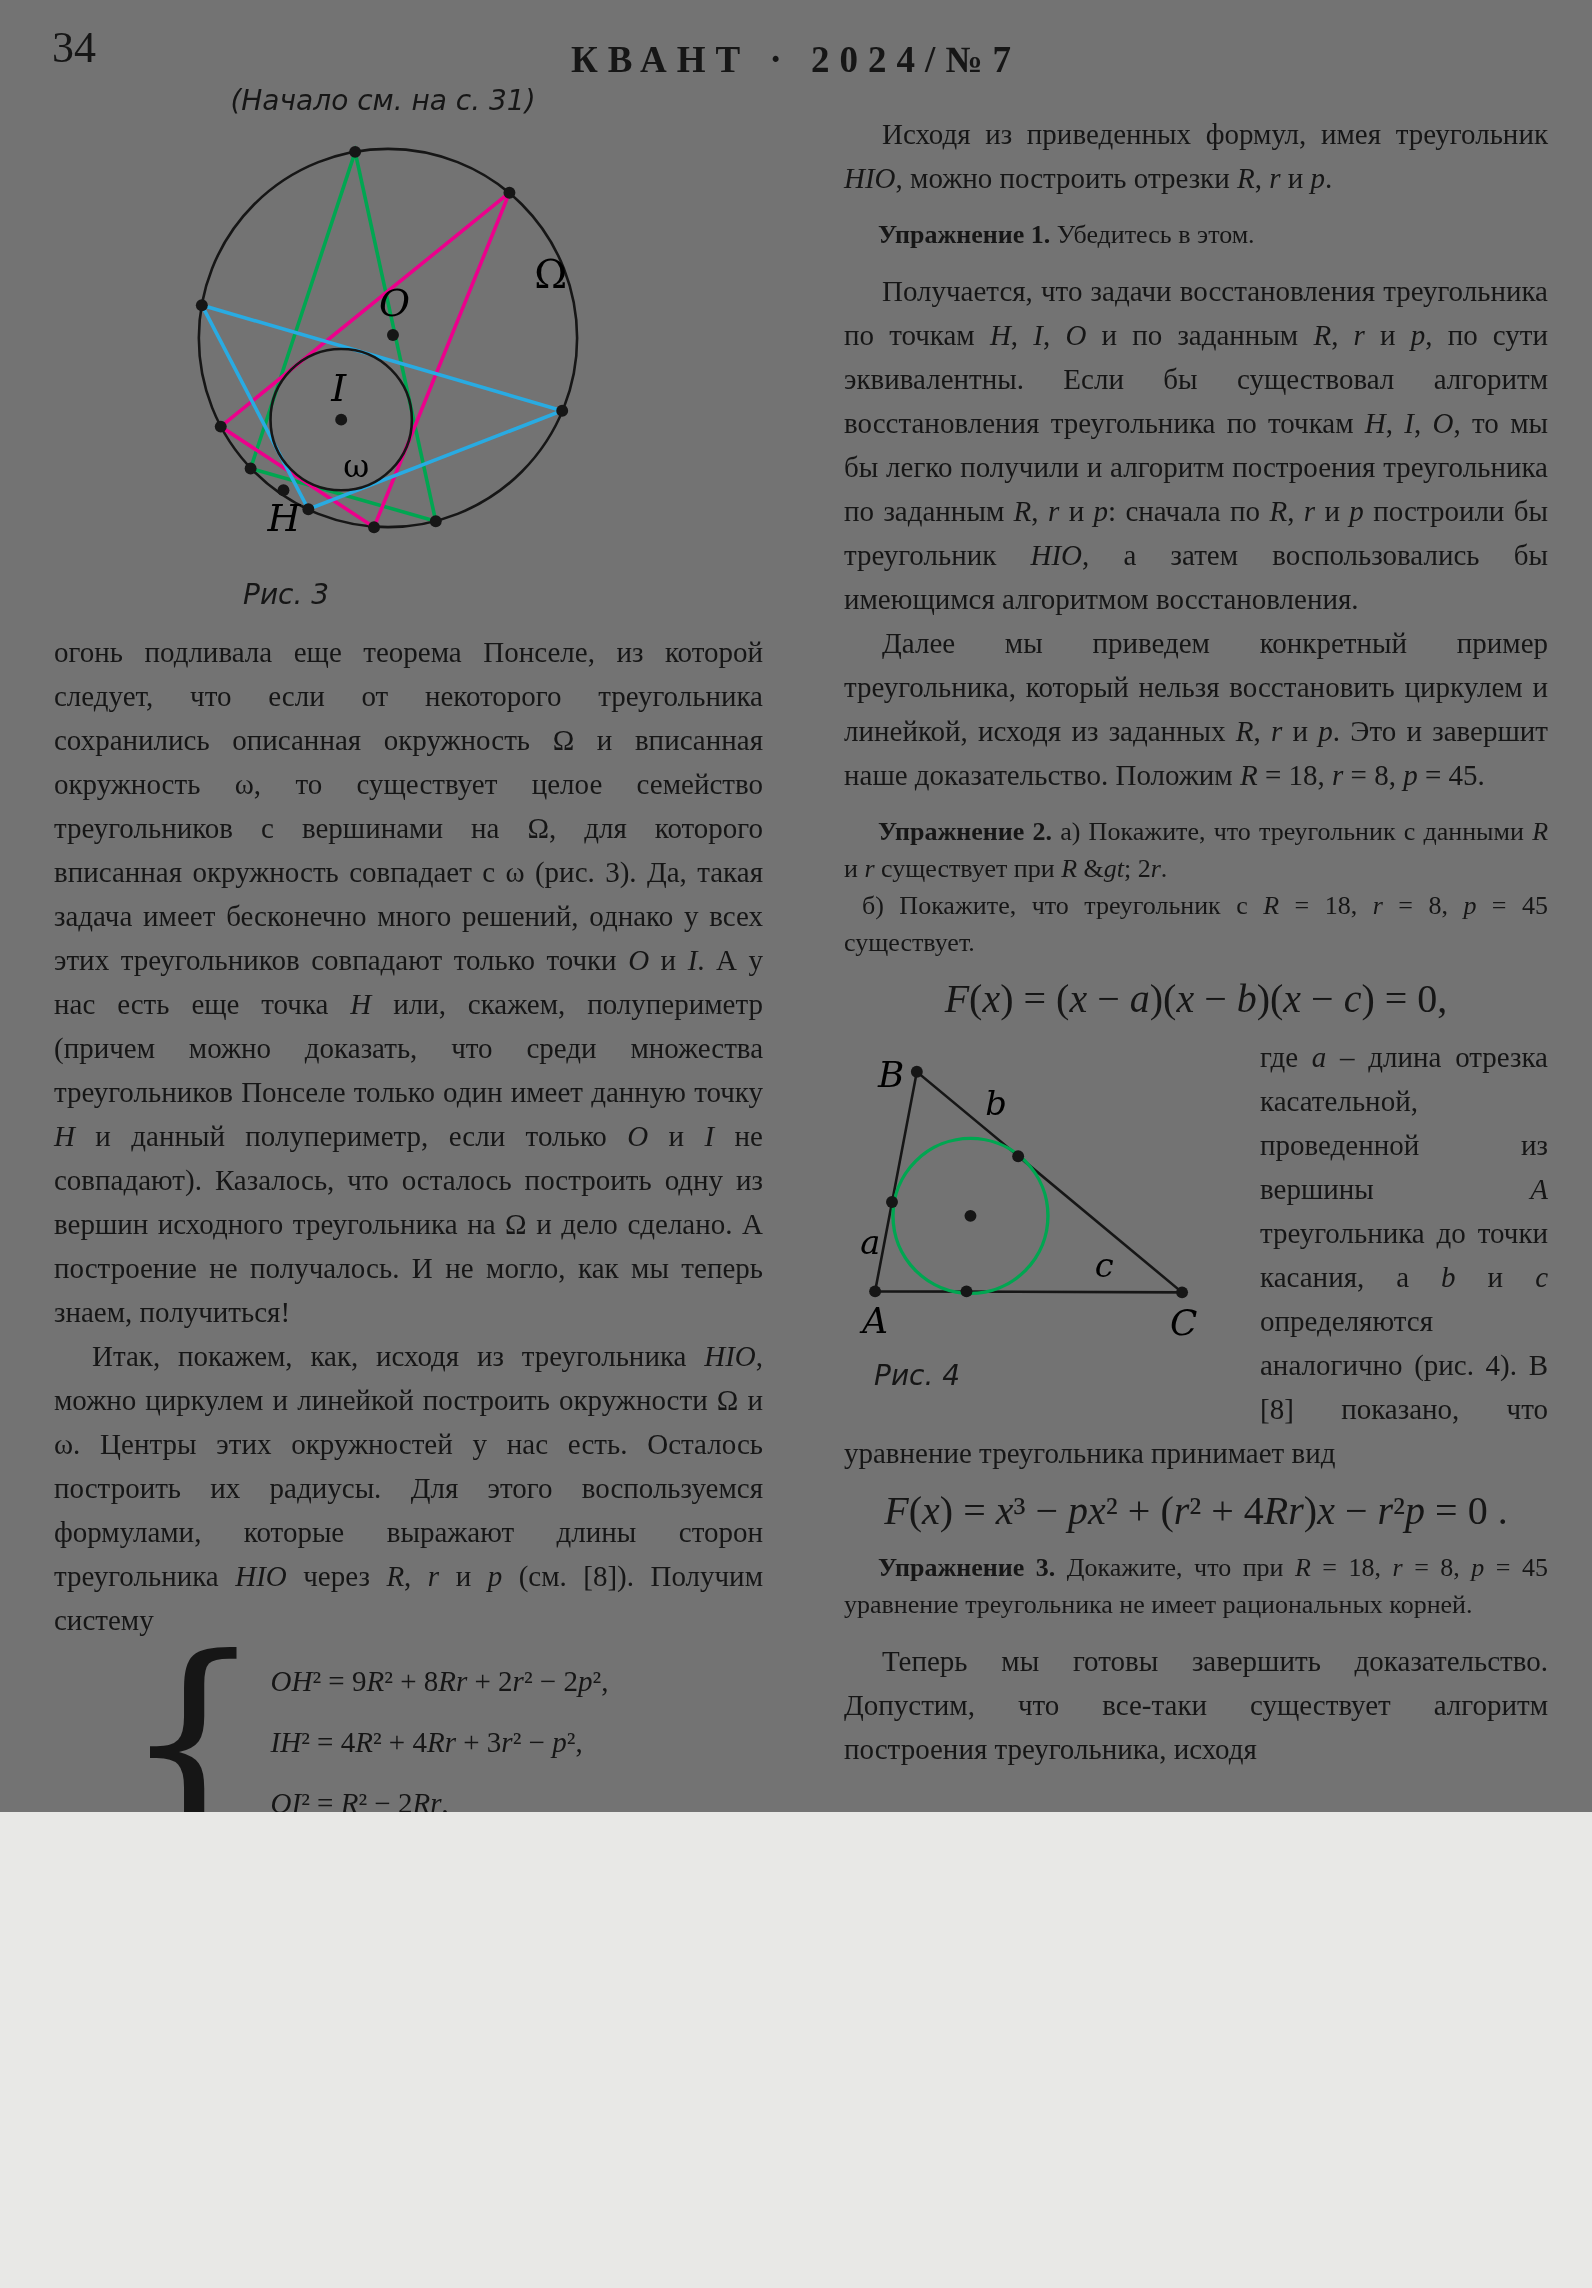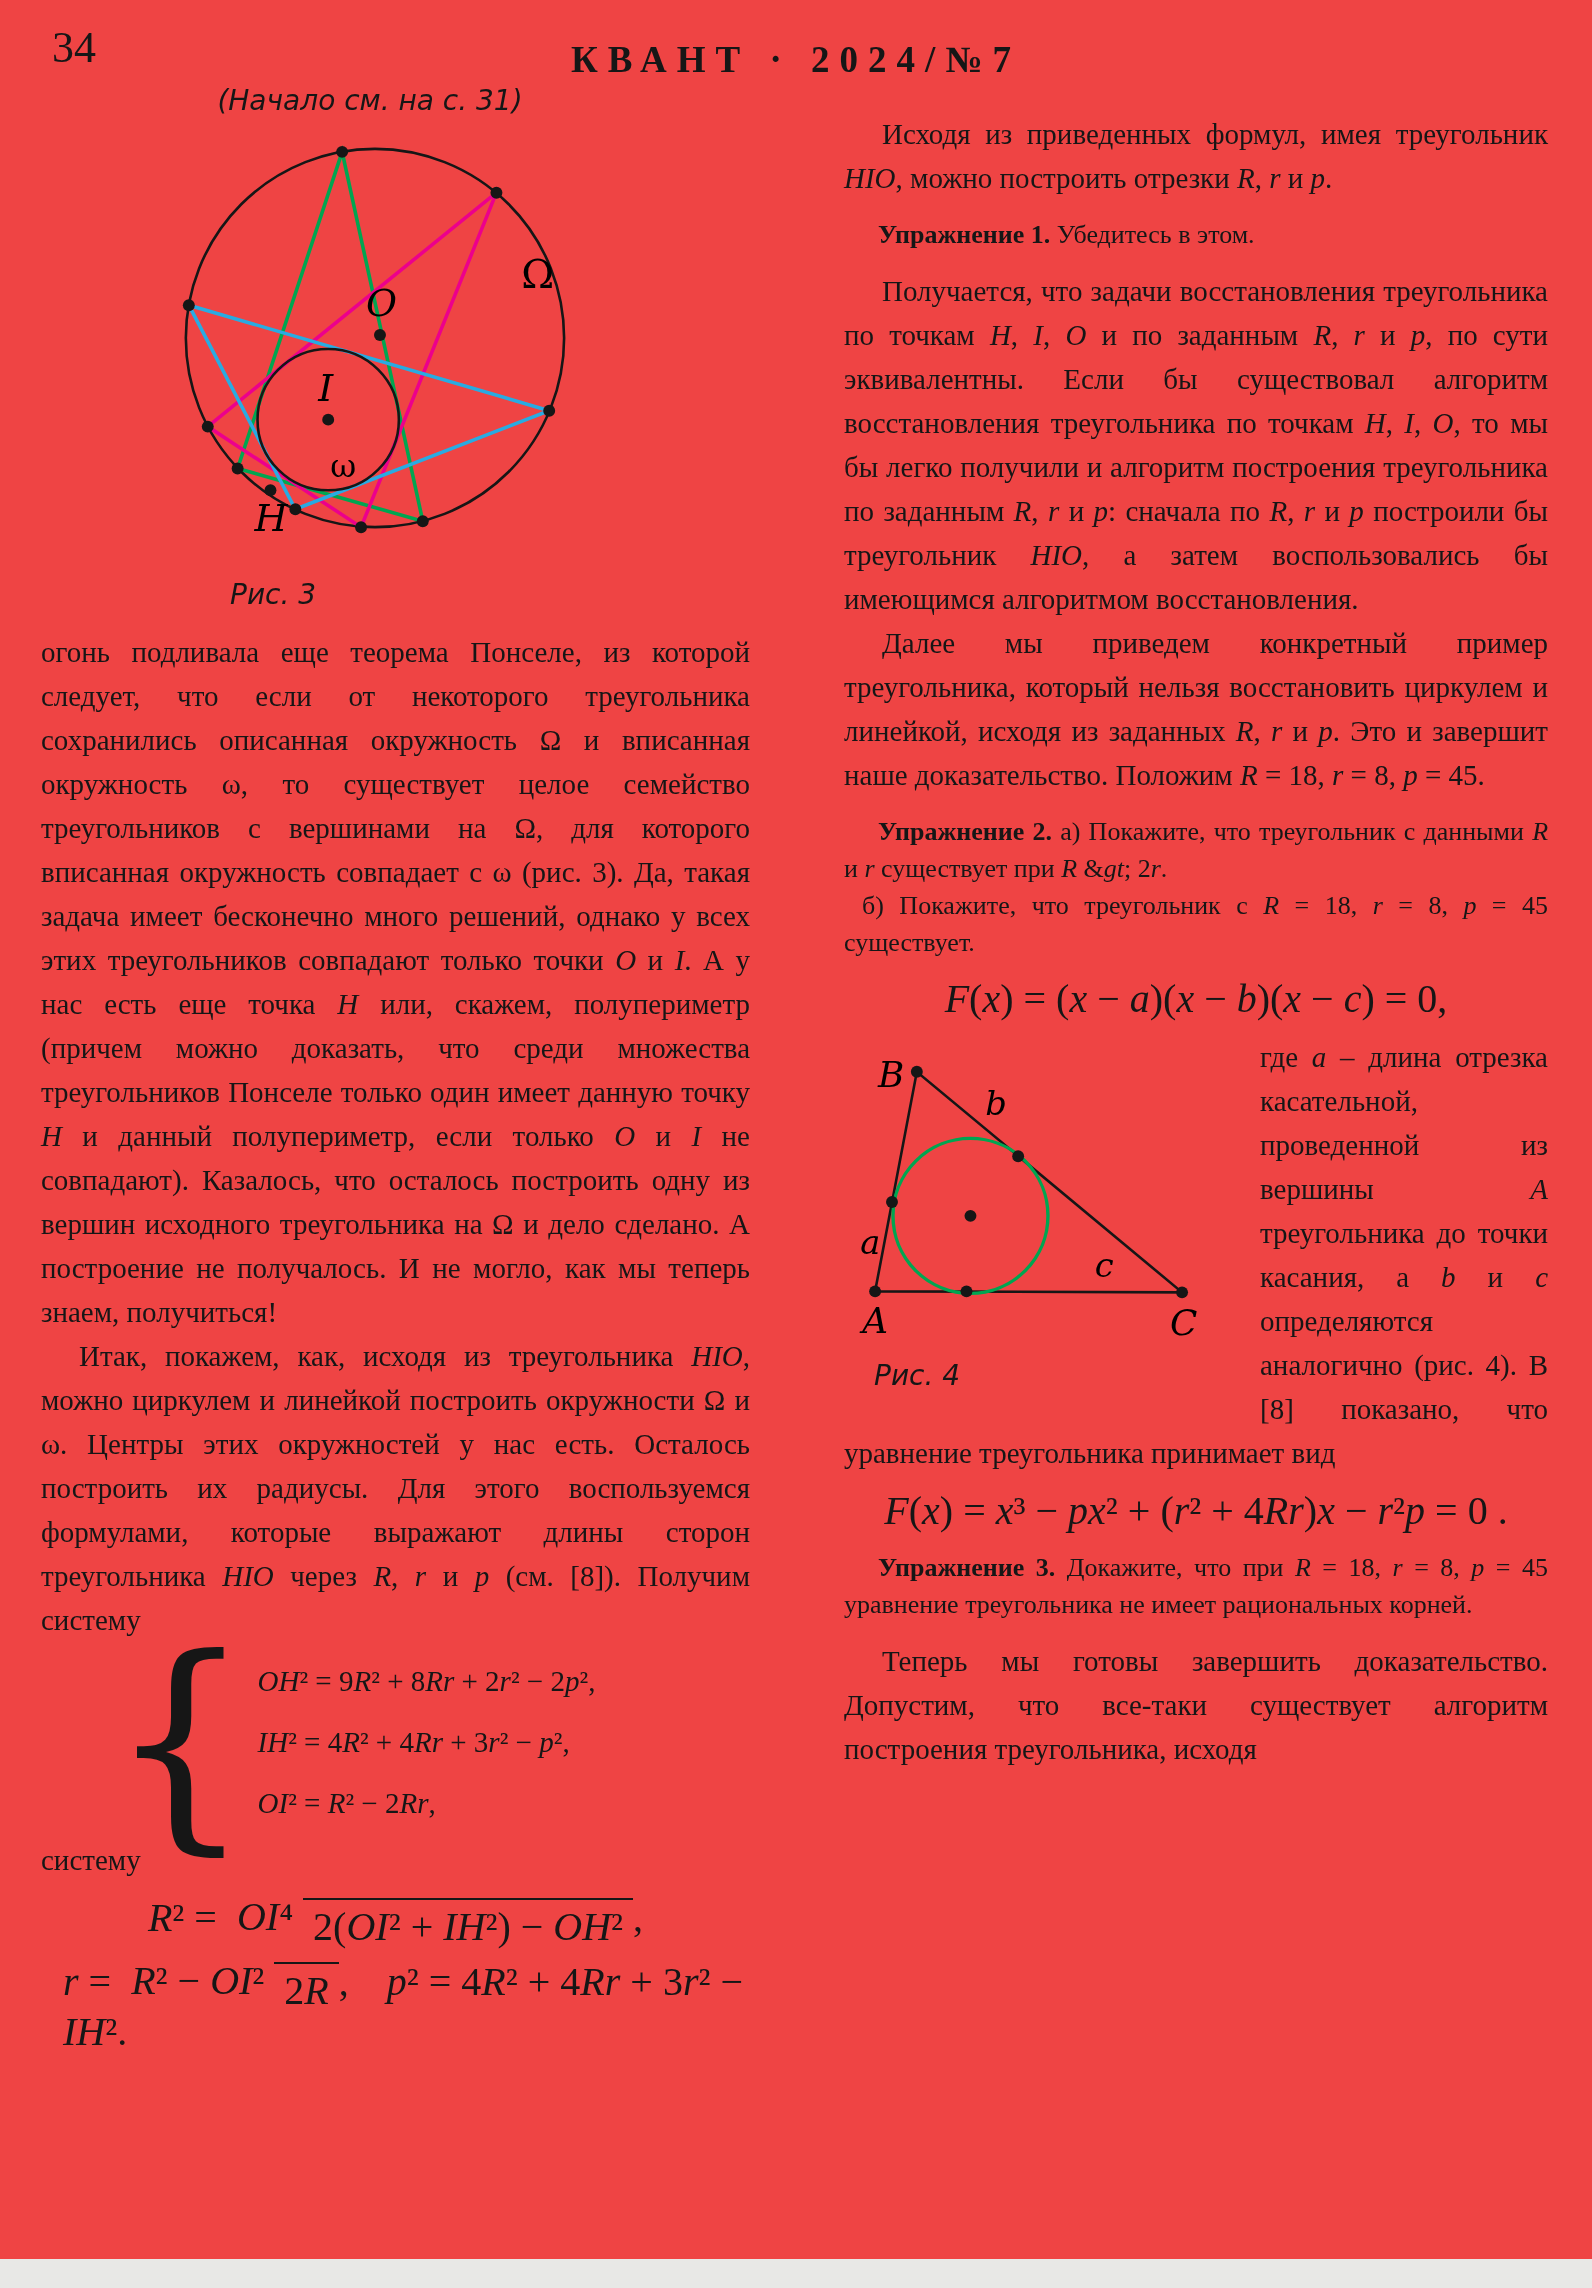--- a/index.html
+++ b/index.html
@@ -1,24 +1,24 @@
 <!DOCTYPE html>
 <html lang="ru"><head>
 <meta charset="utf-8">
 <style>
   html,body{margin:0;padding:0;background:#e8e8e6;}
-  #page{position:relative;width:1592px;height:2259px;background:#ef4444;color:#161616;
+  #page{position:relative;width:1592px;height:1812px;background:#737373;color:#161616;
         font-family:"Liberation Serif",serif;overflow:hidden;}
   
   #pagenum{position:absolute;left:52px;top:22px;font-size:44px;font-family:"Liberation Serif",serif;}
   #journal-line{position:absolute;left:0;top:38px;width:100%;text-align:center;
         font-size:37px;font-weight:bold;letter-spacing:10px;}
   
   .col{position:absolute;top:84px;text-align:justify;font-size:29px;line-height:44px;}
-  #col-left{left:41px;width:709px;}
+  #col-left{left:54px;width:709px;}
   #col-right{left:844px;width:704px;}
   p.body{margin:0;}
   p.indent{text-indent:38px;}
   i{font-family:"Liberation Serif",serif;}
   
   .figcap{font-family:"DejaVu Sans",sans-serif;font-style:italic;font-size:28px;line-height:34px;}
   #fig3-pre{text-align:center;width:478px;margin:0 0 6px 90px;}
   #fig3-cap{margin:4px 0 18px 189px;text-align:left;}
   #fig4-cap{margin:2px 0 0 30px;text-align:left;}
   

